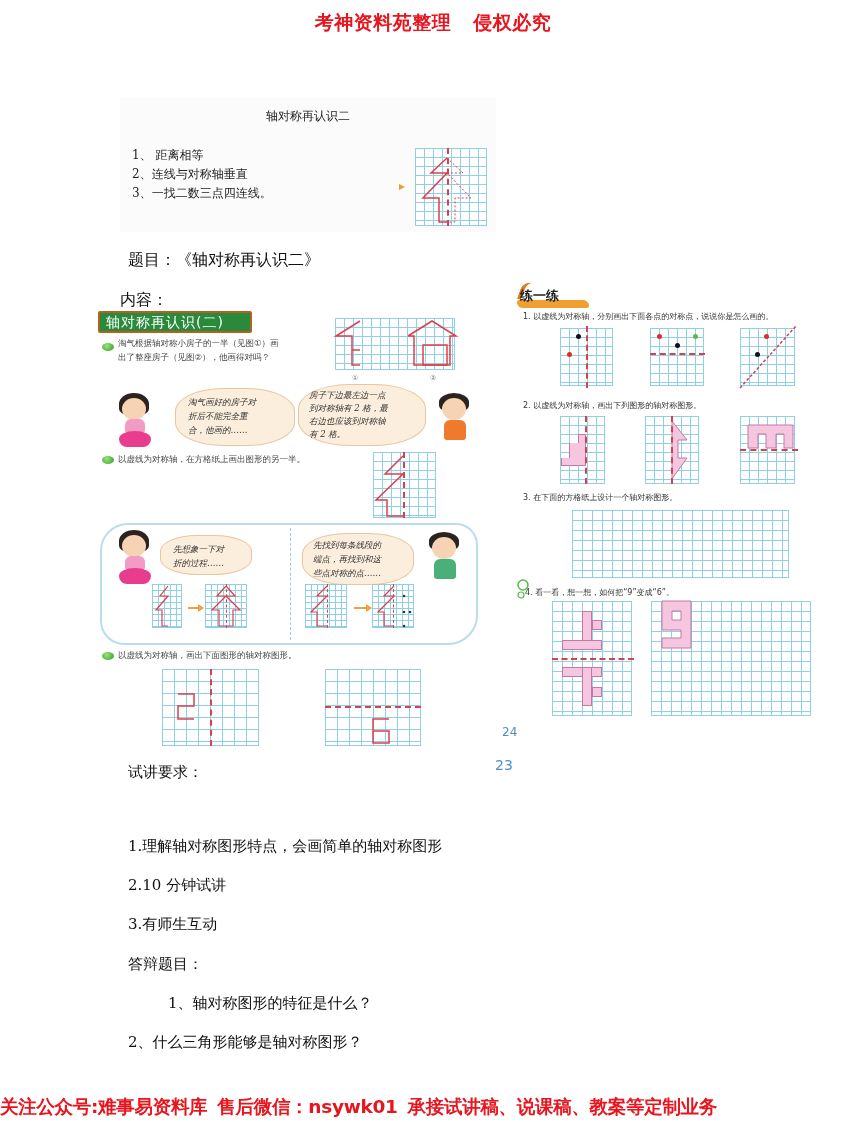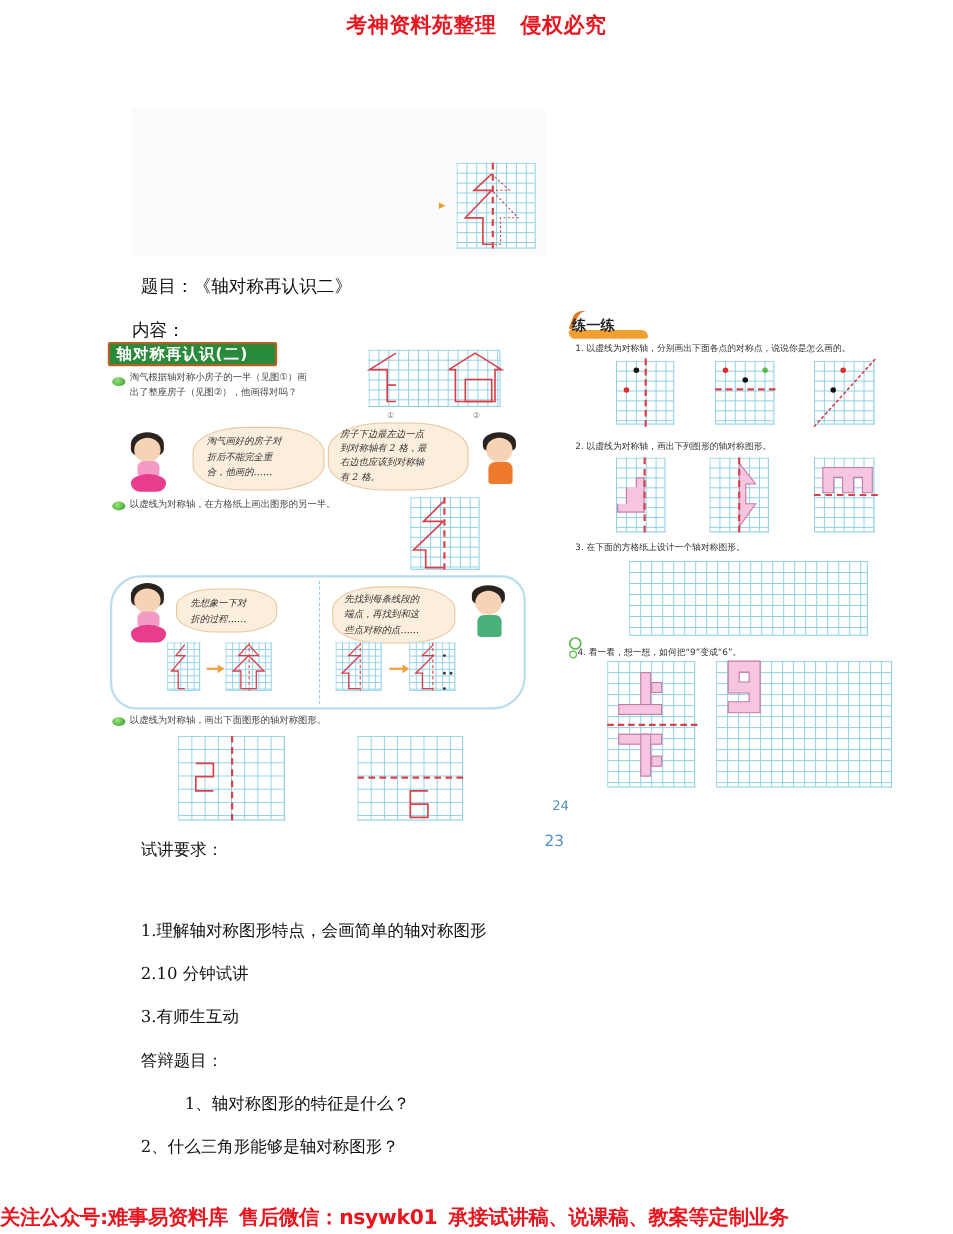--- a/index.html
+++ b/index.html
@@ -42,21 +42,21 @@
   .g12 { background-size: 12px 12px; }
 
   .vdash { position: absolute; width: 0; border-left: 2px dashed #d9414a; }
   .hdash { position: absolute; height: 0; border-top: 2px dashed #d9414a; }
 
   svg.shape { position: absolute; overflow: visible; }
 
   .book-header {
     position: absolute; left: 98px; top: 311px; width: 154px; height: 22px;
     background: #2a8a3c; border: 2px solid #b5601f; border-radius: 2px;
-    color: #fff; font-family: "DejaVu Sans", sans-serif; font-size: 14px; font-weight: bold;
+    color: #fff; font-family: "DejaVu Sans", sans-serif; font-size: 14px; font-weight: normal;
     line-height: 18px; padding-left: 6px; letter-spacing: 1px;
   }
   .bullet {
     position: absolute; width: 12px; height: 8px; border-radius: 50%;
     background: radial-gradient(circle at 40% 35%, #9be27a, #2e9b2a);
   }
   .book-text {
     position: absolute; font-size: 8.5px; color: #444; line-height: 14px;
     font-family: "DejaVu Sans", sans-serif;
   }
@@ -113,20 +113,26 @@
   .watermark-bottom .sp { display: inline-block; width: 10px; }
 </style>
 </head>
 <body>
 
 <div class="watermark-top">
   <span>考神资料苑整理</span><span class="gap"></span><span>侵权必究</span>
 </div>
 
 <div class="slide-box">
+  <div class="slide-title">轴对称再认识二</div>
+  <div class="slide-points">
+    <div>1、 距离相等</div>
+    <div>2、连线与对称轴垂直</div>
+    <div>3、一找二数三点四连线。</div>
+  </div>
   <div class="slide-arrow"></div>
 </div>
 <div class="grid g9" style="left:415px;top:148px;width:72px;height:78px;"></div>
 <div class="vdash" style="left:447px;top:148px;height:78px;"></div>
 <svg class="shape" style="left:415px;top:148px;" width="72" height="78">
   <polyline points="32,10 16,25 32,25 8,50 24,50 24,74 32,74" fill="none" stroke="#d9414a" stroke-width="1.5"></polyline>
   <polyline points="32,10 48,25 32,25 56,50 40,50 40,74 32,74" fill="none" stroke="#d9414a" stroke-width="1" stroke-dasharray="2,2"></polyline>
 </svg>
 
 <div class="doc-label" style="left:128px;top:250px;">题目：《轴对称再认识二》</div>

